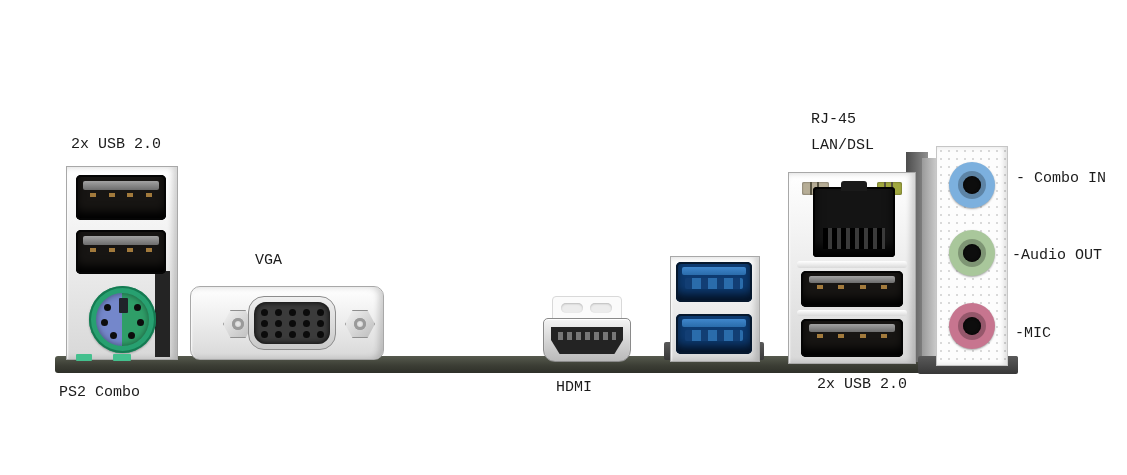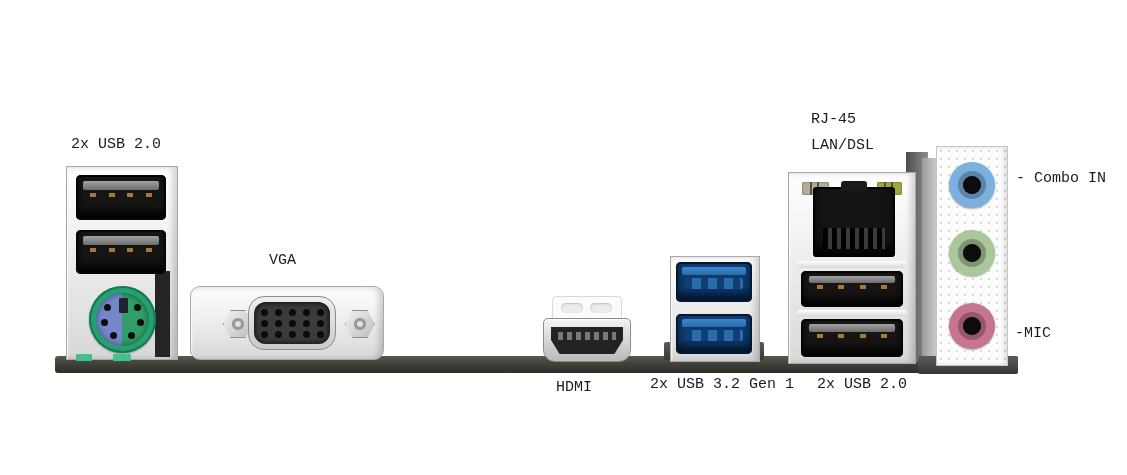--- a/index.html
+++ b/index.html
@@ -234,22 +234,23 @@
         <div class="mid"></div>
         <div class="core"></div>
       </div>
     <div class="jack" style="left:12px; top:156px; background:#c7758f;">
         <div class="mid"></div>
         <div class="core"></div>
       </div>
   </div>
 
   <div class="lbl" style="left:71px;  top:135px;">2x USB 2.0</div>
-  <div class="lbl" style="left:269px; top:251px;">VGA</div>
+  <div class="lbl" style="left:59px;  top:383px;">PS2 Combo</div>
+  <div class="lbl" style="left:255px; top:251px;">VGA</div>
   <div class="lbl" style="left:556px; top:378px;">HDMI</div>
-  <div class="lbl" style="left:650px; top:375px;">2x USB 3.2 Gen 1</div>
   <div class="lbl" style="left:817px; top:375px;">2x USB 2.0</div>
   <div class="lbl" style="left:811px; top:110px;">RJ-45</div>
   <div class="lbl" style="left:811px; top:136px;">LAN/DSL</div>
   <div class="lbl" style="left:1016px; top:169px;">- Combo IN</div>
+  <div class="lbl" style="left:1012px; top:246px;">-Audio OUT</div>
   <div class="lbl" style="left:1015px; top:324px;">-MIC</div>
 
 </div>
 
 </body></html>

